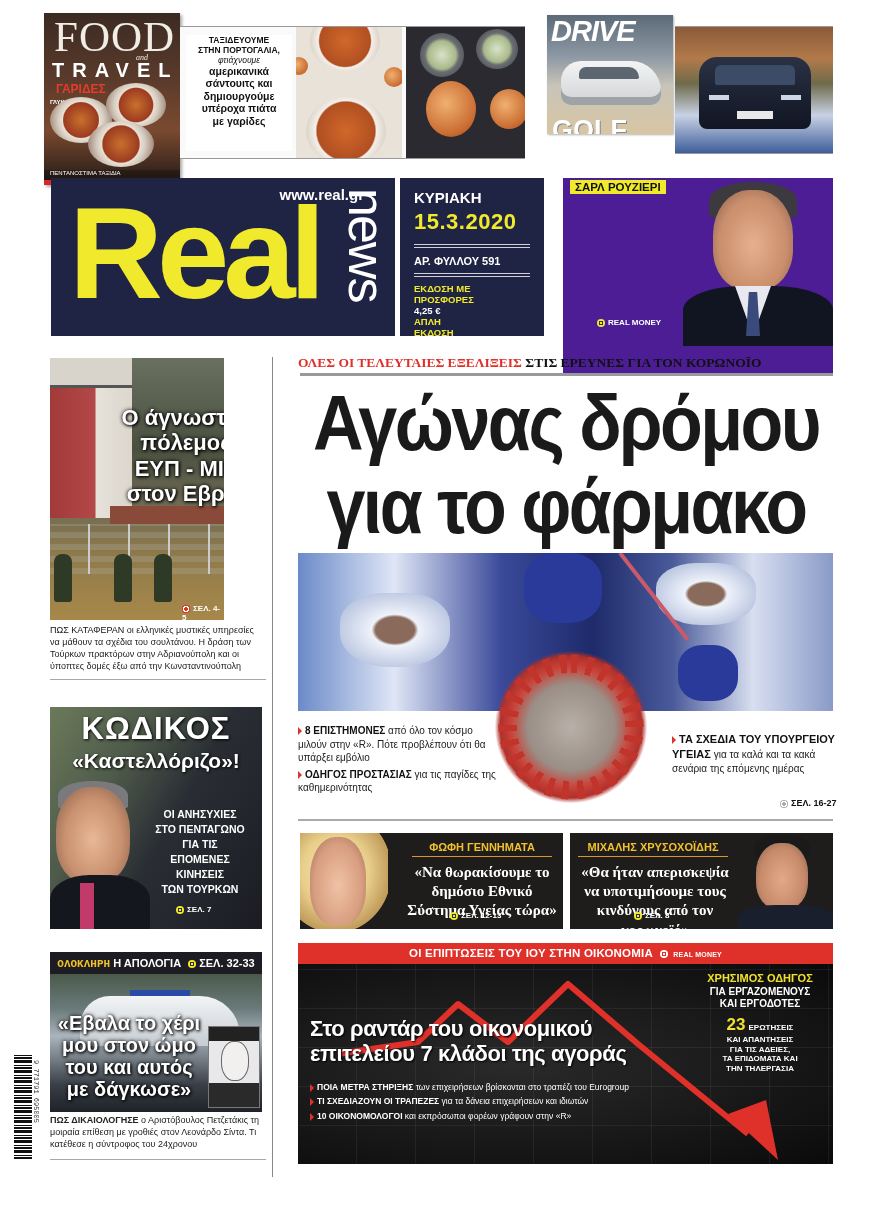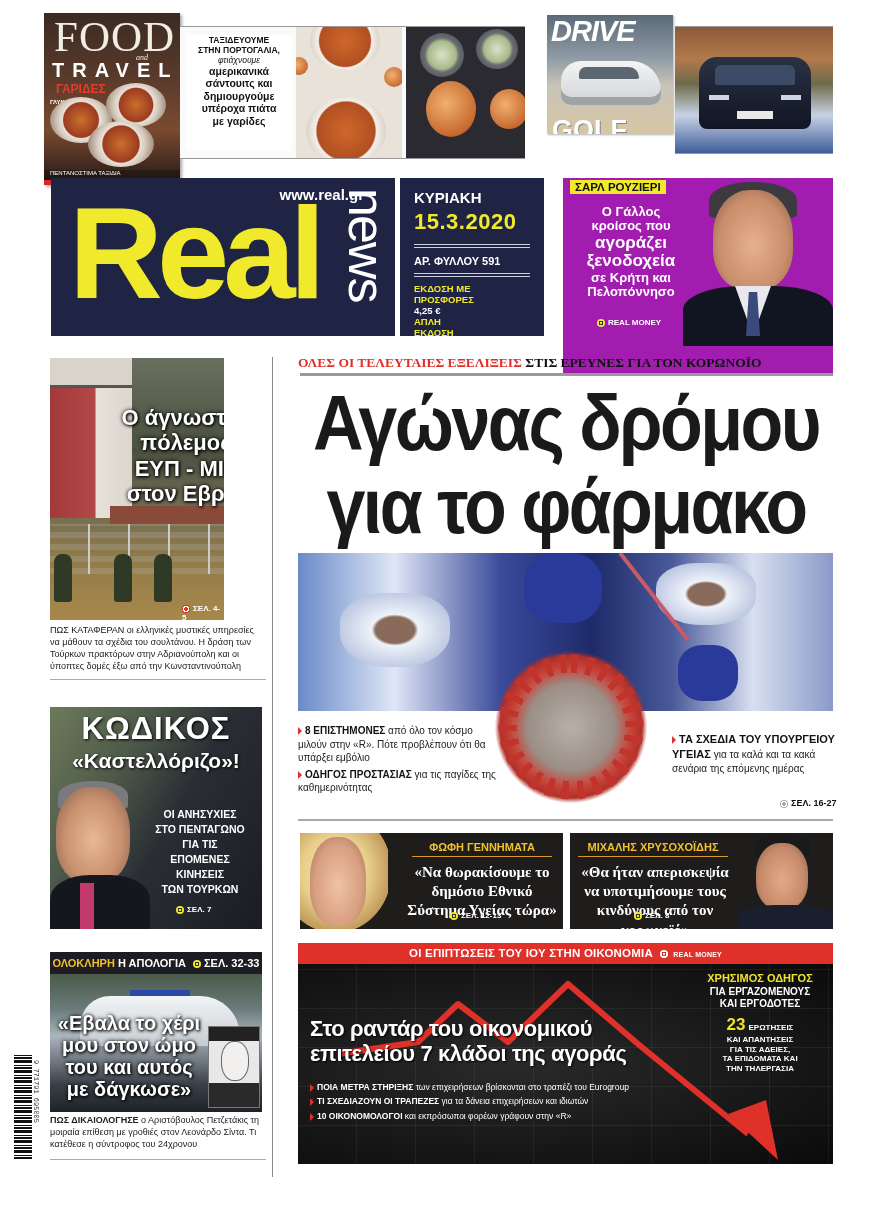--- a/index.html
+++ b/index.html
@@ -54,21 +54,21 @@
   .datebox .day { color: #fff; font-weight: 700; font-size: 15px; line-height: 1; }
   .datebox .date { color: #f1ea2c; font-weight: 700; font-size: 22px; line-height: 1.15; margin-top: 4px; letter-spacing: 0.5px; }
   .datebox .rule { height: 4px; border-top: 1px solid #cfd0da; border-bottom: 1px solid #cfd0da; margin-top: 10px; }
   .datebox .issue { color: #fff; font-weight: 700; font-size: 11px; margin-top: 7px; }
   .datebox .prices { display: flex; margin-top: 7px; flex-direction: column; }
   .datebox .pcol { font-size: 9.5px; font-weight: 700; line-height: 1.15; }
   .datebox .pcol .lbl { color: #f1ea2c; display: block; }
   .datebox .pcol .val { color: #fff; display: block; }
   .datebox .sep { width: 1px; background: #cfd0da; margin: 0 7px; }
 
-  .rouzieri { left: 563px; top: 178px; width: 270px; height: 196px; background: #a21caf; overflow: hidden; }
+  .rouzieri { left: 563px; top: 178px; width: 270px; height: 196px; background: #4c1d95; overflow: hidden; }
   .rz-label { position: absolute; left: 7px; top: 2px; background: #f1ea2c; color: #111; font-weight: 700; font-size: 11.5px; padding: 1px 5px; font-family: "Liberation Sans", sans-serif; }
   .rz-text { position: absolute; left: 6px; top: 27px; width: 124px; text-align: center; color: #fff; font-weight: 700; font-family: "Liberation Sans", sans-serif; line-height: 1.1; }
   .rz-text .s { font-size: 13px; display: block; }
   .rz-text .l { font-size: 17px; display: block; }
   .rz-money { position: absolute; left: 34px; top: 140px; color: #fff; font-size: 8px; font-weight: 700; }
   .target-icon { display: inline-block; width: 8px; height: 8px; border-radius: 50%; background: radial-gradient(circle, #f1ea2c 0 1.5px, #333 1.5px 2.5px, #f1ea2c 2.5px 4px); vertical-align: middle; margin-right: 3px; }
   .portrait { position: absolute; border-radius: 45% 45% 40% 40%; }
   .rz-face { left: 150px; top: 12px; width: 80px; height: 100px; background: radial-gradient(ellipse at 50% 55%, #e6b08e 0%, #c98e6c 60%, #7a5646 100%); }
   .rz-hair { left: 146px; top: 4px; width: 88px; height: 36px; background: #3c3a3e; border-radius: 50% 50% 10% 10%; }
   .rz-suit { position: absolute; left: 120px; top: 108px; width: 150px; height: 60px; background: #111522; border-radius: 40% 40% 0 0; }
@@ -96,21 +96,21 @@
   .kd-title { position: absolute; left: 0; top: 4px; width: 100%; text-align: center; color: #fff; font-weight: 700; font-size: 31px; font-family: "Liberation Sans", sans-serif; text-shadow: 1px 1px 3px #000; letter-spacing: 1px; }
   .kd-sub { position: absolute; left: 0; top: 42px; width: 100%; text-align: center; color: #fff; font-weight: 700; font-size: 21px; font-family: "Liberation Sans", sans-serif; text-shadow: 1px 1px 3px #000; }
   .kd-body { position: absolute; left: 88px; top: 100px; width: 124px; text-align: center; color: #fff; font-weight: 700; font-size: 10.5px; line-height: 1.42; font-family: "Liberation Sans", sans-serif; }
   .kd-pg { position: absolute; left: 126px; top: 198px; color: #fff; font-size: 8px; font-weight: 700; }
   .erd-face { left: 6px; top: 80px; width: 74px; height: 96px; background: radial-gradient(ellipse at 50% 55%, #e8b896 0%, #c8906e 55%, #7a5a4a 100%); }
   .erd-hair { left: 8px; top: 74px; width: 70px; height: 28px; background: #7a7a7e; border-radius: 50% 50% 10% 10%; }
   .erd-suit { position: absolute; left: 0; top: 168px; width: 100px; height: 60px; background: #15171e; border-radius: 40% 40% 0 0; }
   .erd-tie { position: absolute; left: 30px; top: 176px; width: 14px; height: 50px; background: #c23a6a; }
 
   .apologia-bar { left: 50px; top: 952px; width: 212px; height: 22px; background: #1c1c22; color: #fff; font-weight: 700; font-size: 11px; line-height: 22px; text-align: center; font-family: "Liberation Sans", sans-serif; }
-  .apologia-bar .y { color: #f1c12c; }
+  .apologia-bar .y { color: #f1c12c; font-family: Liberation Mono, monospace; }
   .apologia-photo { left: 50px; top: 974px; width: 212px; height: 138px; background: linear-gradient(180deg, #4a5a4a 0%, #6a7a7a 25%, #aab4bc 45%, #3a4048 80%, #1e2228 100%); overflow: hidden; padding-left: 36px; }
   .police-car { position: absolute; left: 30px; top: 22px; width: 160px; height: 50px; background: linear-gradient(180deg, #f2f4f6, #c6ccd2); border-radius: 30px 40px 8px 8px; }
   .police-car .lightbar { position: absolute; left: 50px; top: -6px; width: 60px; height: 6px; background: #2a4aa8; }
   .ap-quote { position: absolute; left: 4px; top: 38px; width: 150px; text-align: center; color: #fff; font-weight: 700; font-size: 20px; line-height: 1.1; font-family: "Liberation Sans", sans-serif; text-shadow: 1px 1px 3px #000, 0 0 4px #000; }
   .suspect { position: absolute; left: 158px; top: 52px; width: 52px; height: 82px; background: linear-gradient(180deg, #222 0 18%, #e8e8ea 18% 70%, #2a2a2a 70%); border: 1px solid #777; }
   .suspect-face { position: absolute; left: 12px; top: 14px; width: 28px; height: 40px; border-radius: 45%; background: #f2f0ee; border: 1px solid #666; }
   .apologia-caption { left: 50px; top: 1115px; width: 216px; font-size: 9px; line-height: 1.32; color: #222; font-family: "Liberation Sans", sans-serif; }
 
   .barcode { left: 14px; top: 1055px; width: 18px; height: 104px; background: repeating-linear-gradient(0deg, #111 0 2px, #fff 2px 3px, #111 3px 4px, #fff 4px 6px, #111 6px 9px, #fff 9px 10px); }
   .barcode-num { left: 32px; top: 1060px; writing-mode: vertical-rl; font-size: 7px; color: #333; font-family: "Liberation Mono", monospace; }
@@ -251,28 +251,20 @@
   </div>
 </div>
 
 <div class="abs rouzieri">
   <div class="portrait rz-hair"></div>
   <div class="portrait rz-face"></div>
   <div class="rz-suit"></div>
   <div class="rz-shirt"></div>
   <div class="rz-tie"></div>
   <span class="rz-label">ΣΑΡΛ ΡΟΥΖΙΕΡΙ</span>
-  <div class="rz-text">
-    <span class="s">Ο Γάλλος</span>
-    <span class="s">κροίσος που</span>
-    <span class="l">αγοράζει</span>
-    <span class="l">ξενοδοχεία</span>
-    <span class="s">σε Κρήτη και</span>
-    <span class="s">Πελοπόννησο</span>
-  </div>
   <div class="rz-money">
     <span class="target-icon"></span><span>REAL MONEY</span>
   </div>
 </div>
 
 <div class="abs vrule"></div>
 
 <div class="abs evros-photo">
   <div class="tower"></div>
   <div class="tower-top"></div>

